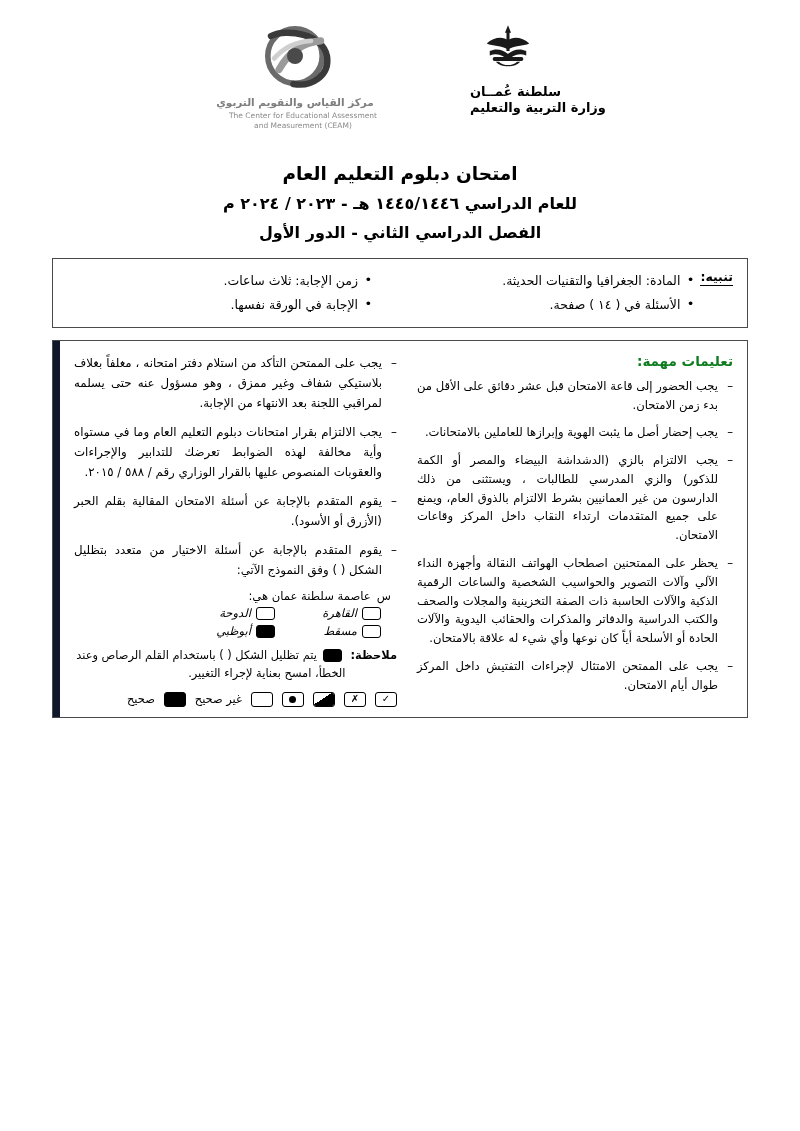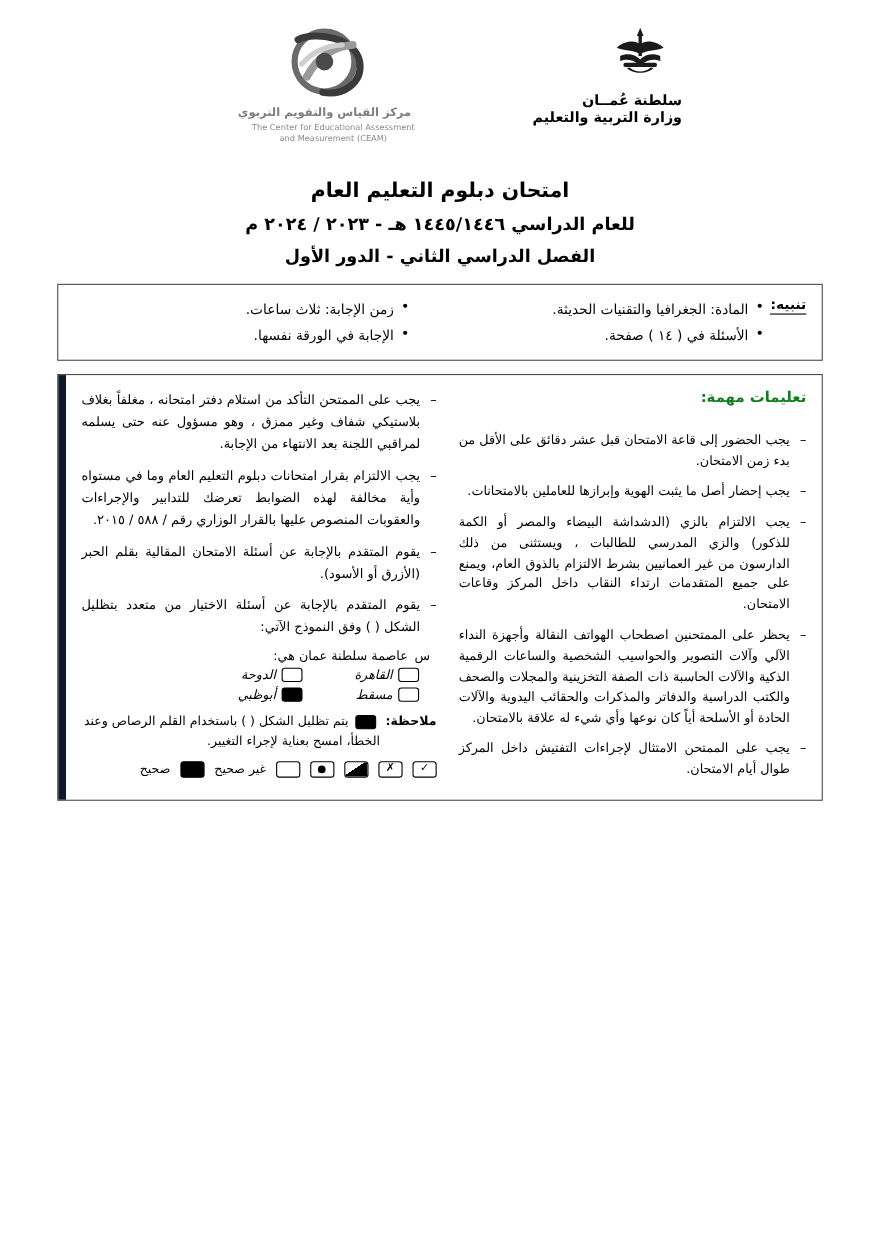--- a/index.html
+++ b/index.html
@@ -55,21 +55,21 @@
     font-size: 7.5px;
     color: #8a8a8a;
     line-height: 1.35;
     margin-top: 3px;
     direction: ltr;
     margin-left: 16px;
   }
   .moe-logo {
     display: flex;
     flex-direction: column;
-    align-items: flex-start;
+    align-items: flex-end;
     width: 150px;
   }
   .moe-mark {
     width: 76px;
     height: 62px;
   }
   .moe-line1 {
     font-size: 13px;
     font-weight: bold;
     margin-top: 2px;
@@ -169,21 +169,21 @@
   .col-left {
     width: 51%;
     box-sizing: border-box;
     padding: 12px 10px 10px 14px;
     border-left: 7px solid #0f172a;
   }
   .sec-title {
     font-size: 13.5px;
     font-weight: bold;
     color: #0f7d1f;
-    margin-bottom: 22px;
+    margin-bottom: 8px;
   }
   .dash-list {
     list-style: none;
     margin: 0;
     padding: 0;
   }
   .dash-list > li {
     position: relative;
     padding-right: 15px;
     margin-bottom: 9px;

